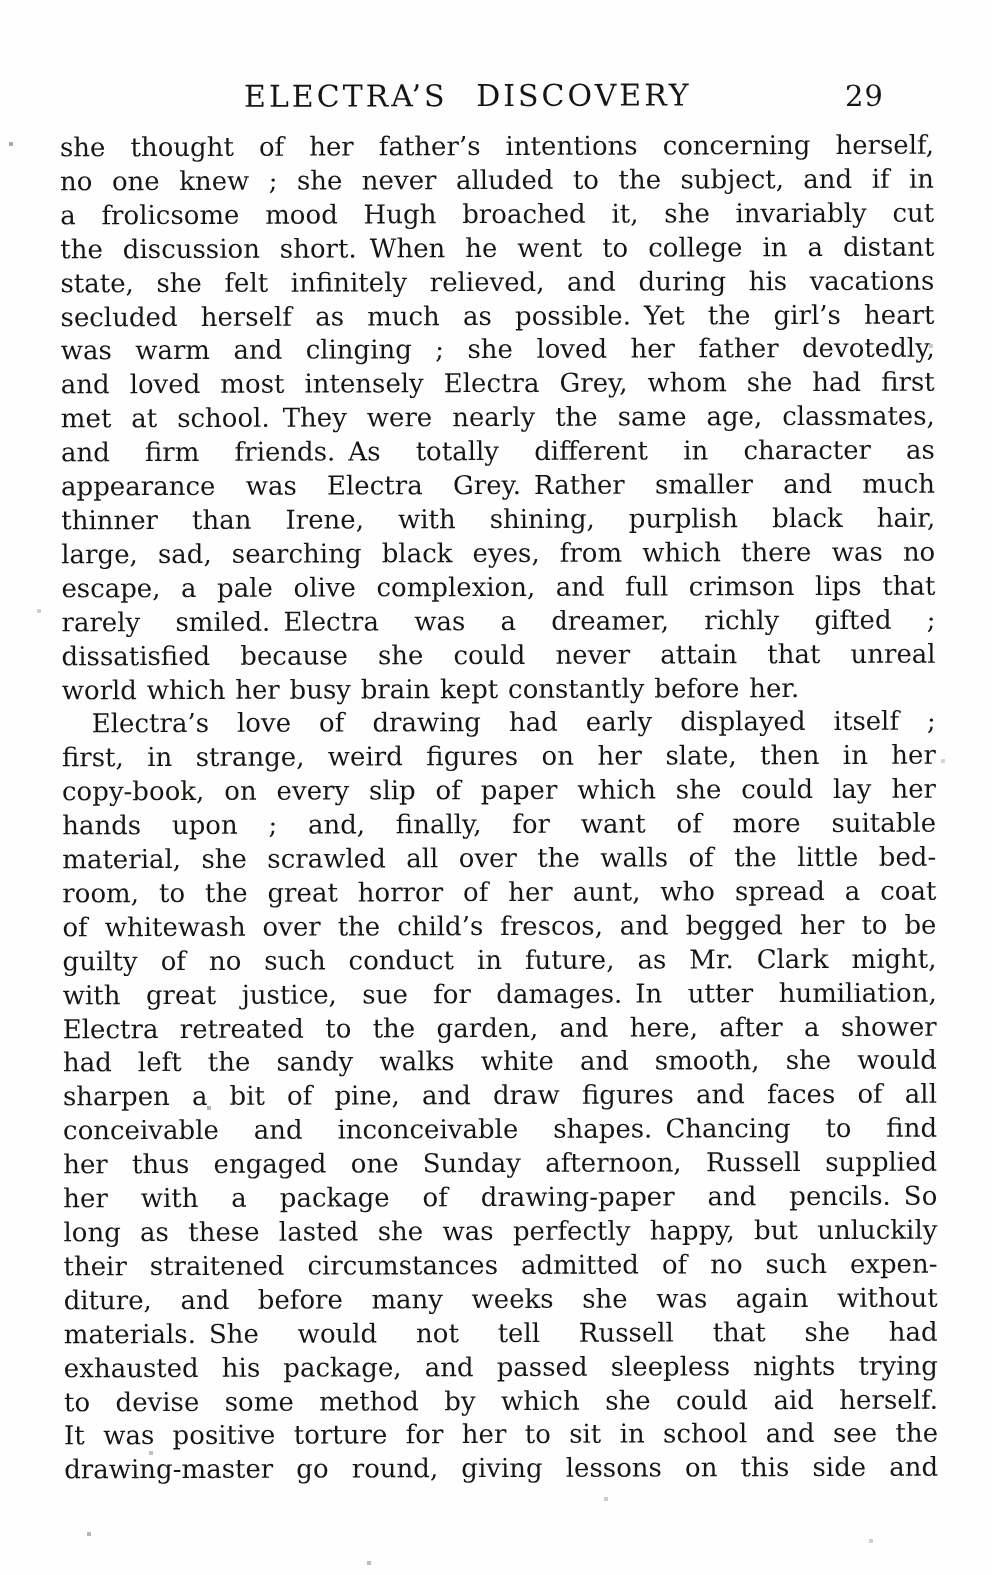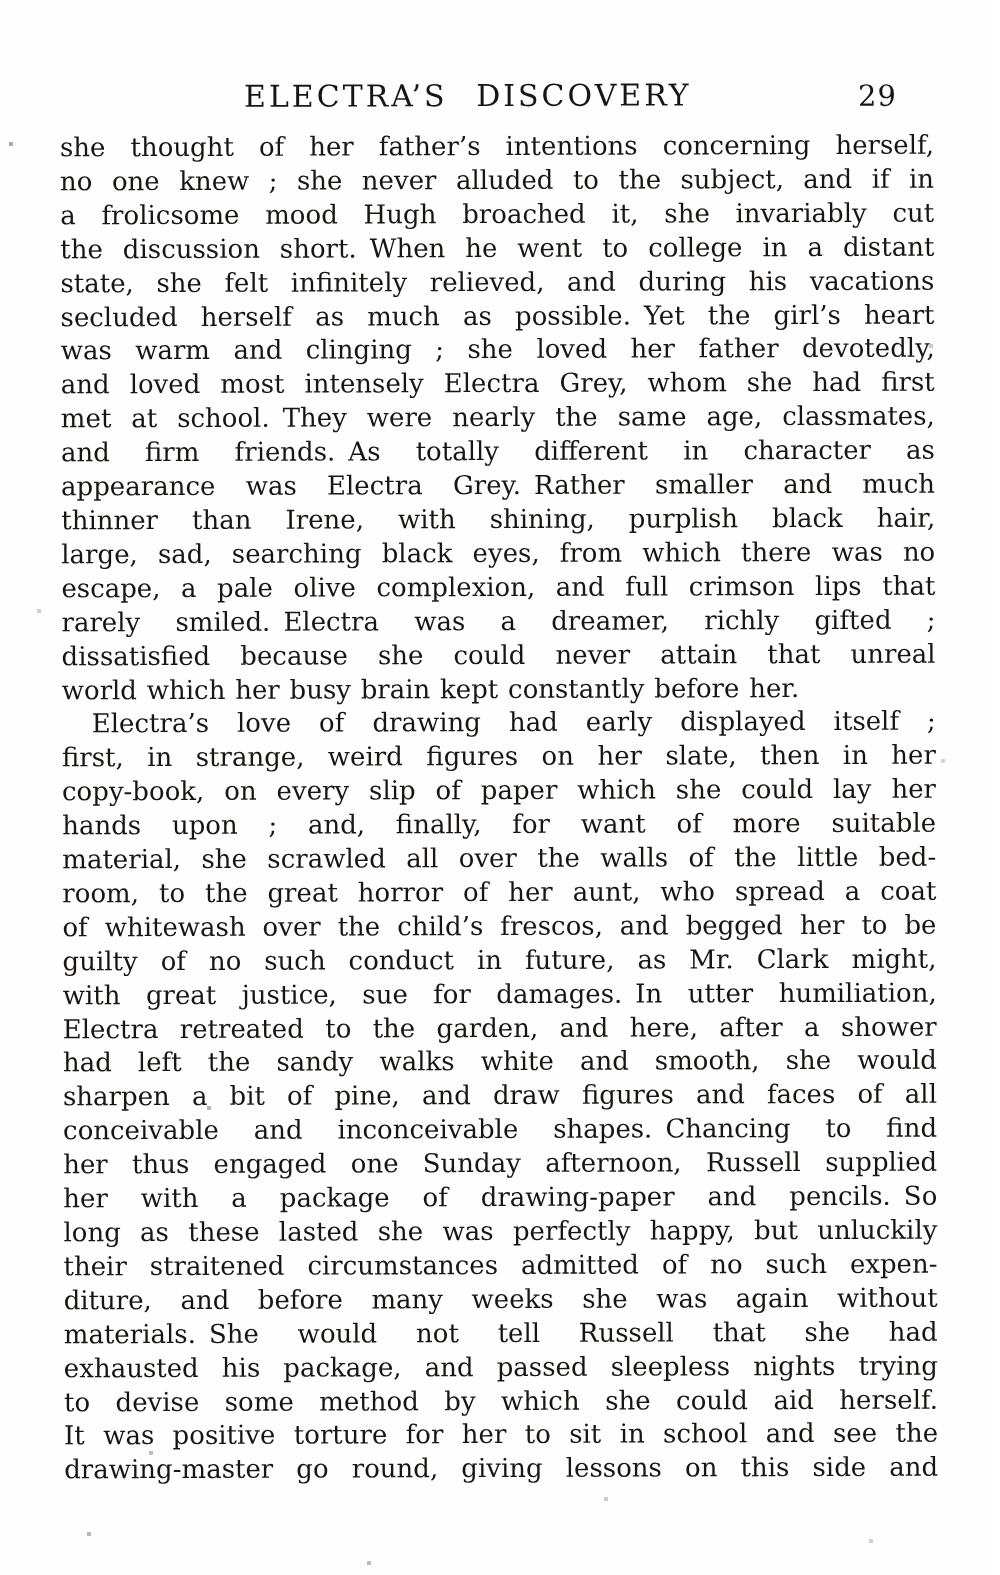--- a/index.html
+++ b/index.html
@@ -29,21 +29,21 @@
     width: 816px;
     text-align: center;
     font-size: 30px;
     letter-spacing: 3px;
     word-spacing: 16px;
     white-space: nowrap;
   }
   .page-num {
     position: absolute;
     top: 80px;
-    right: 93px;
+    right: 106px;
     font-size: 29px;
     letter-spacing: 1px;
   }
   .text-block {
     position: absolute;
     top: 130px;
     left: 62px;
     width: 874px;
     font-size: 26px;
     line-height: 33.9px;

